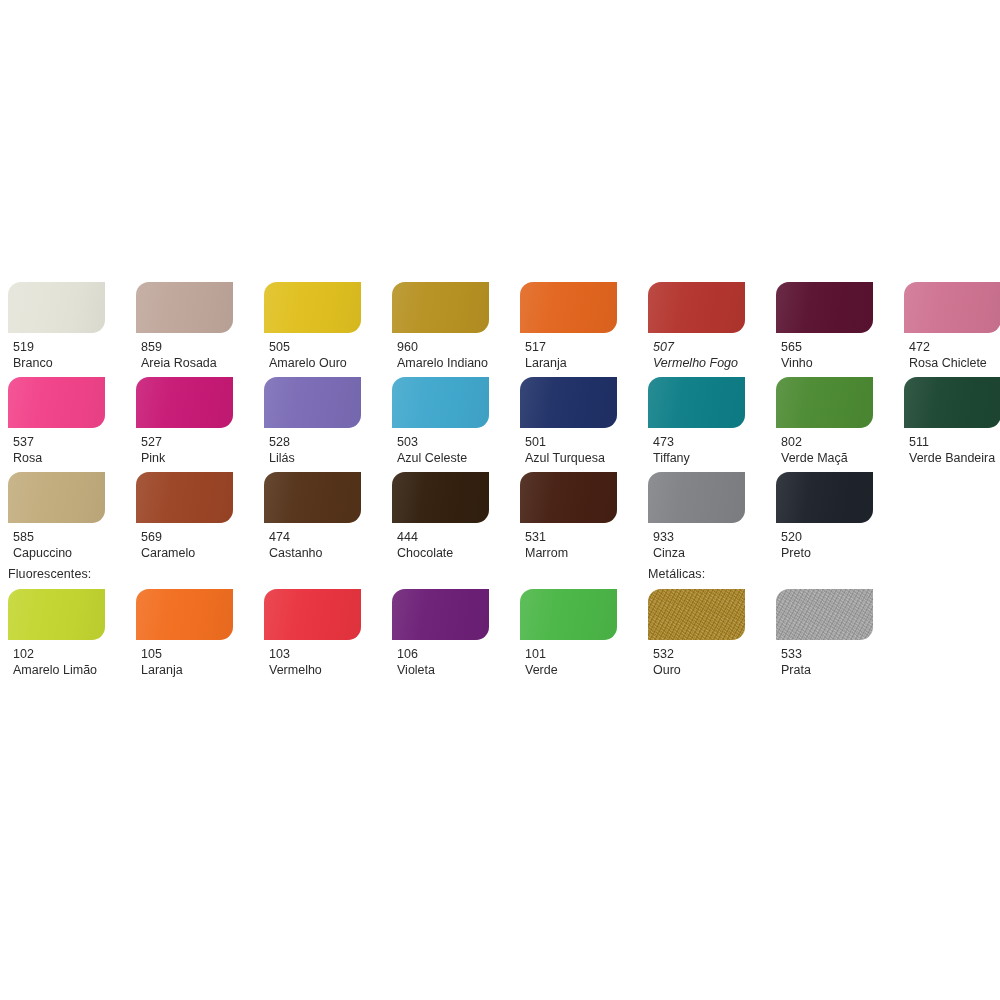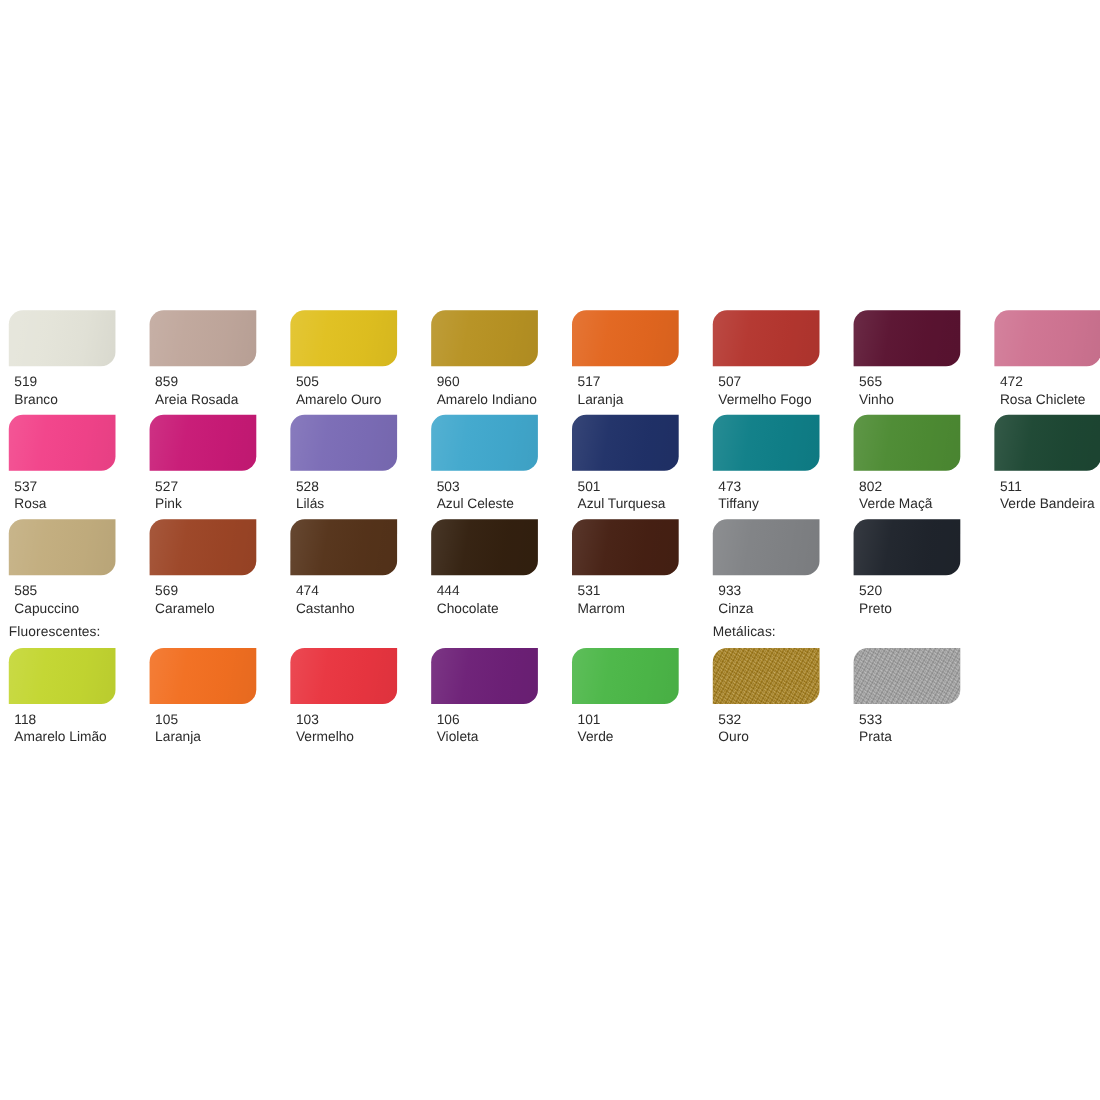--- a/index.html
+++ b/index.html
@@ -144,21 +144,21 @@
           <span class="swatch-name">Amarelo Indiano</span>
         </div>
       </div>
       <div class="swatch-cell" style="left: 520px;">
         <div class="swatch-chip" style="background: rgb(226, 102, 31);"></div>
         <div class="swatch-text">
           <span class="swatch-code">517</span>
           <span class="swatch-name">Laranja</span>
         </div>
       </div>
-      <div class="swatch-cell" style="left: 648px;">
+      <div class="swatch-cell" style="left: 648px; font-style: italic;">
         <div class="swatch-chip" style="background: rgb(180, 54, 47);"></div>
         <div class="swatch-text">
           <span class="swatch-code">507</span>
           <span class="swatch-name">Vermelho Fogo</span>
         </div>
       </div>
       <div class="swatch-cell" style="left: 776px;">
         <div class="swatch-chip" style="background: rgb(90, 19, 49);"></div>
         <div class="swatch-text">
           <span class="swatch-code">565</span>
@@ -287,21 +287,21 @@
 
     <div class="section-labels">
       <div class="section-label" style="left: 8px;">Fluorescentes:</div>
       <div class="section-label" style="left: 648px;">Metálicas:</div>
     </div>
 
     <div class="swatch-row section-row">
       <div class="swatch-cell" style="left: 8px;">
         <div class="swatch-chip" style="background: rgb(195, 214, 49);"></div>
         <div class="swatch-text">
-          <span class="swatch-code">118</span>
+          <span class="swatch-code">102</span>
           <span class="swatch-name">Amarelo Limão</span>
         </div>
       </div>
       <div class="swatch-cell" style="left: 136px;">
         <div class="swatch-chip" style="background: rgb(242, 111, 33);"></div>
         <div class="swatch-text">
           <span class="swatch-code">105</span>
           <span class="swatch-name">Laranja</span>
         </div>
       </div>

